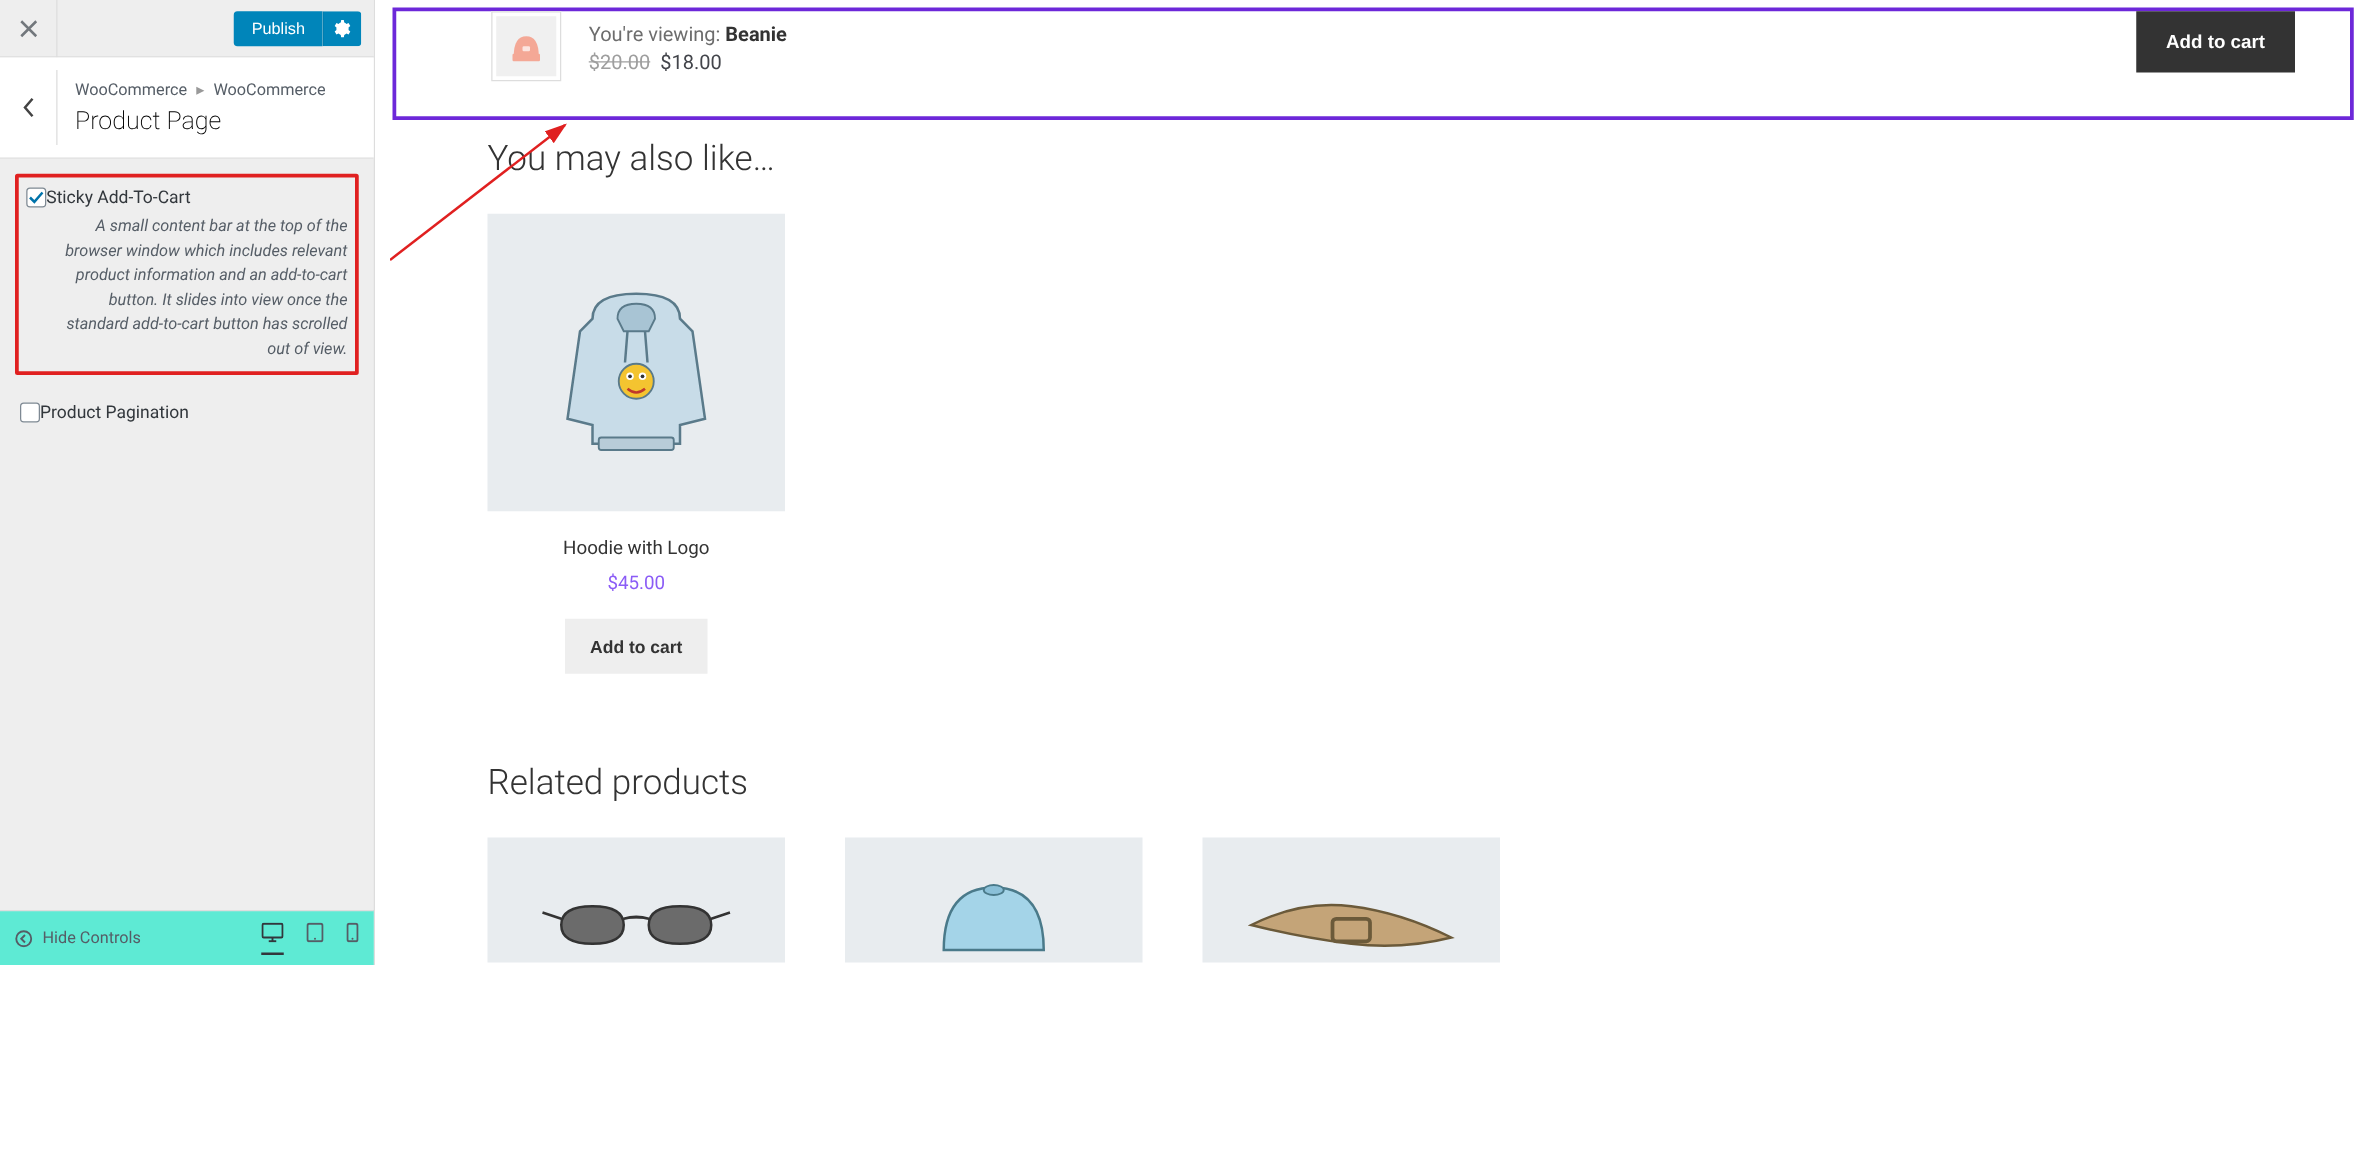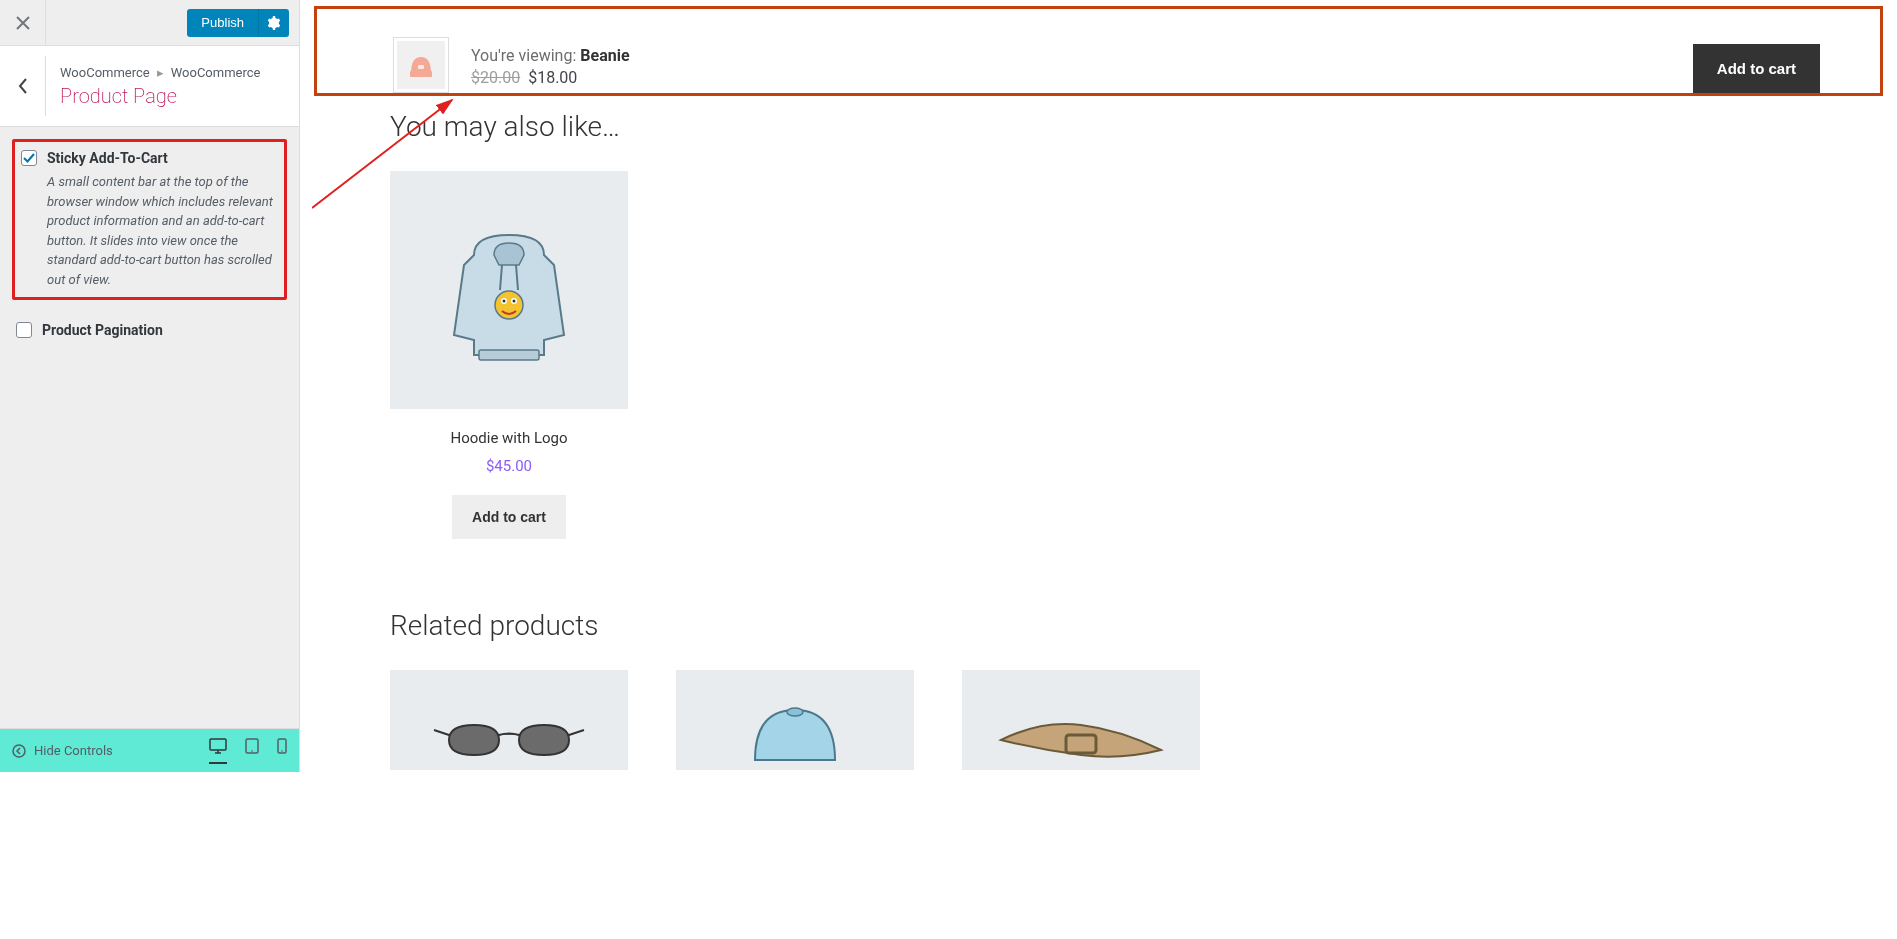--- a/index.html
+++ b/index.html
@@ -91,43 +91,42 @@
     }
     .breadcrumb {
       font-size: 13px;
       color: #555d66;
       line-height: 1.4;
     }
     .breadcrumb .sep { margin: 0 4px; color: #999; }
     .page-title {
       font-size: 20px;
       font-weight: 200;
-      color: #be185d;
+      color: #000000;
       margin-top: 2px;
     }
     .sidebar-body {
       flex: 1;
       overflow-y: auto;
       padding: 12px;
     }
     .option-block {
       margin-bottom: 18px;
       padding: 4px;
     }
     .option-block.highlight {
       border: 3px solid #e02020;
       border-radius: 2px;
       padding: 8px 6px;
     }
     .option-row {
       display: flex;
       align-items: flex-end;
-      gap: 10px;
+      gap: 0;
       margin-bottom: 6px;
-      font-weight: bold;
     }
     .checkbox {
       width: 16px;
       height: 16px;
       border: 1px solid #7e8993;
       border-radius: 3px;
       background: #fff;
       display: flex;
       align-items: center;
       justify-content: center;
@@ -137,20 +136,21 @@
     .option-label {
       font-size: 14px;
       color: #32373c;
     }
     .option-desc {
       font-size: 13px;
       font-style: italic;
       color: #555d66;
       line-height: 1.5;
       padding-left: 26px;
+      text-align: right;
     }
     .sidebar-footer {
       height: 44px;
       border-top: 1px solid #ddd;
       background: #5eead4;
       display: flex;
       align-items: center;
       justify-content: space-between;
       padding: 12px 12px;
     }
@@ -181,24 +181,24 @@
       background: #fff;
       position: relative;
       overflow: hidden;
     }
     .sticky-bar {
       position: absolute;
       top: 6px;
       left: 14px;
       right: 14px;
       height: 90px;
-      border: 3px solid #c2410c;
-      display: flex;
-      align-items: flex-end;
-      padding: 0 60px 0 76px;
+      border: 3px solid #6d28d9;
+      display: flex;
+      align-items: flex-start;
+      padding: 0 44px 0 76px;
       justify-content: space-between;
       background: #fff;
     }
     .sticky-left {
       display: flex;
       align-items: center;
       gap: 22px;
     }
     .thumb {
       width: 56px;

